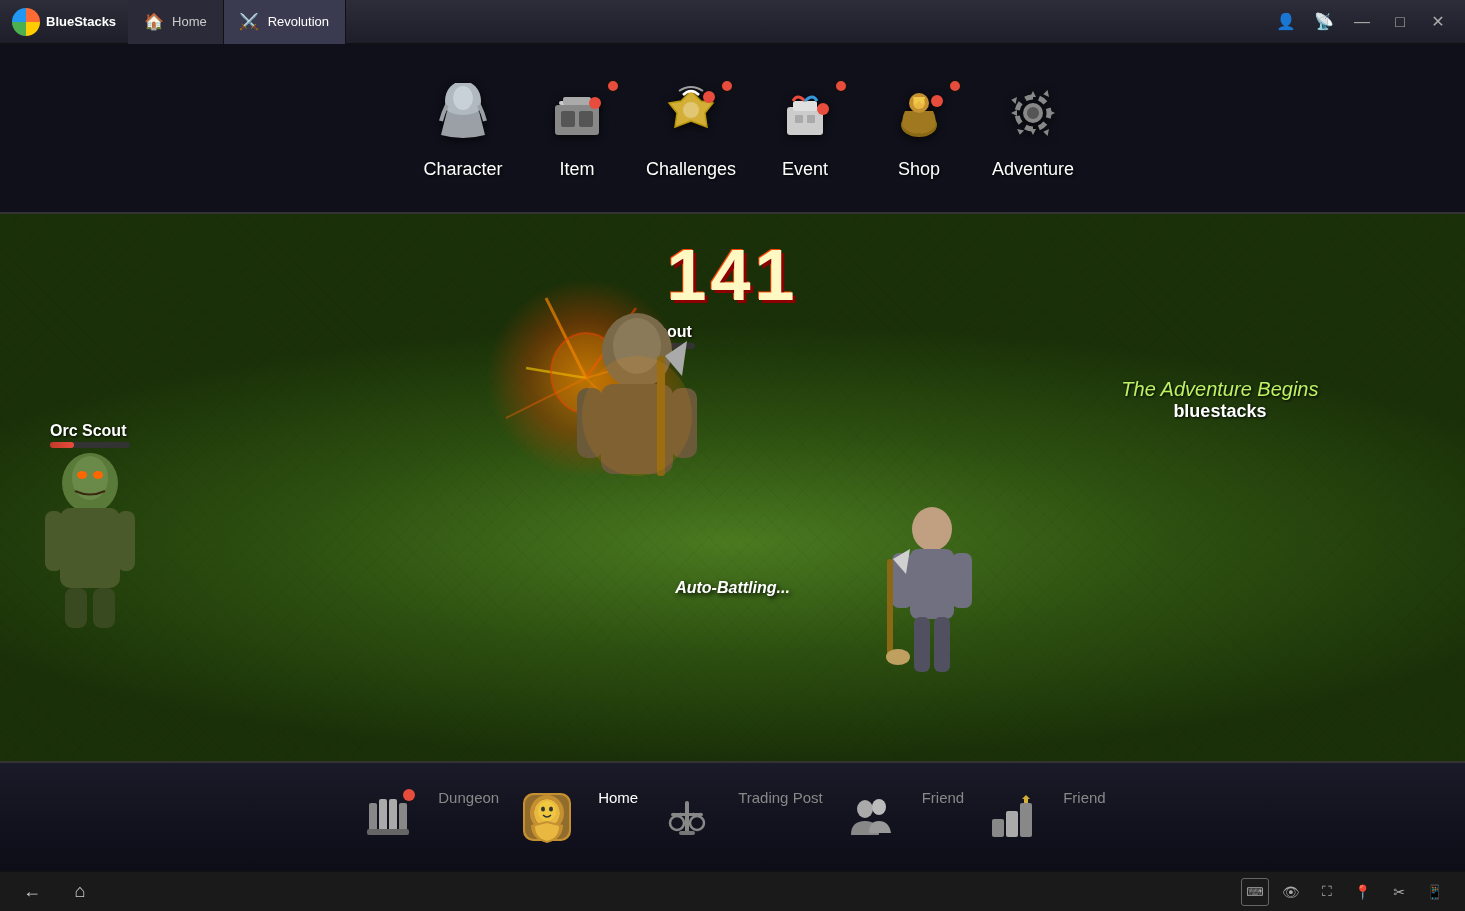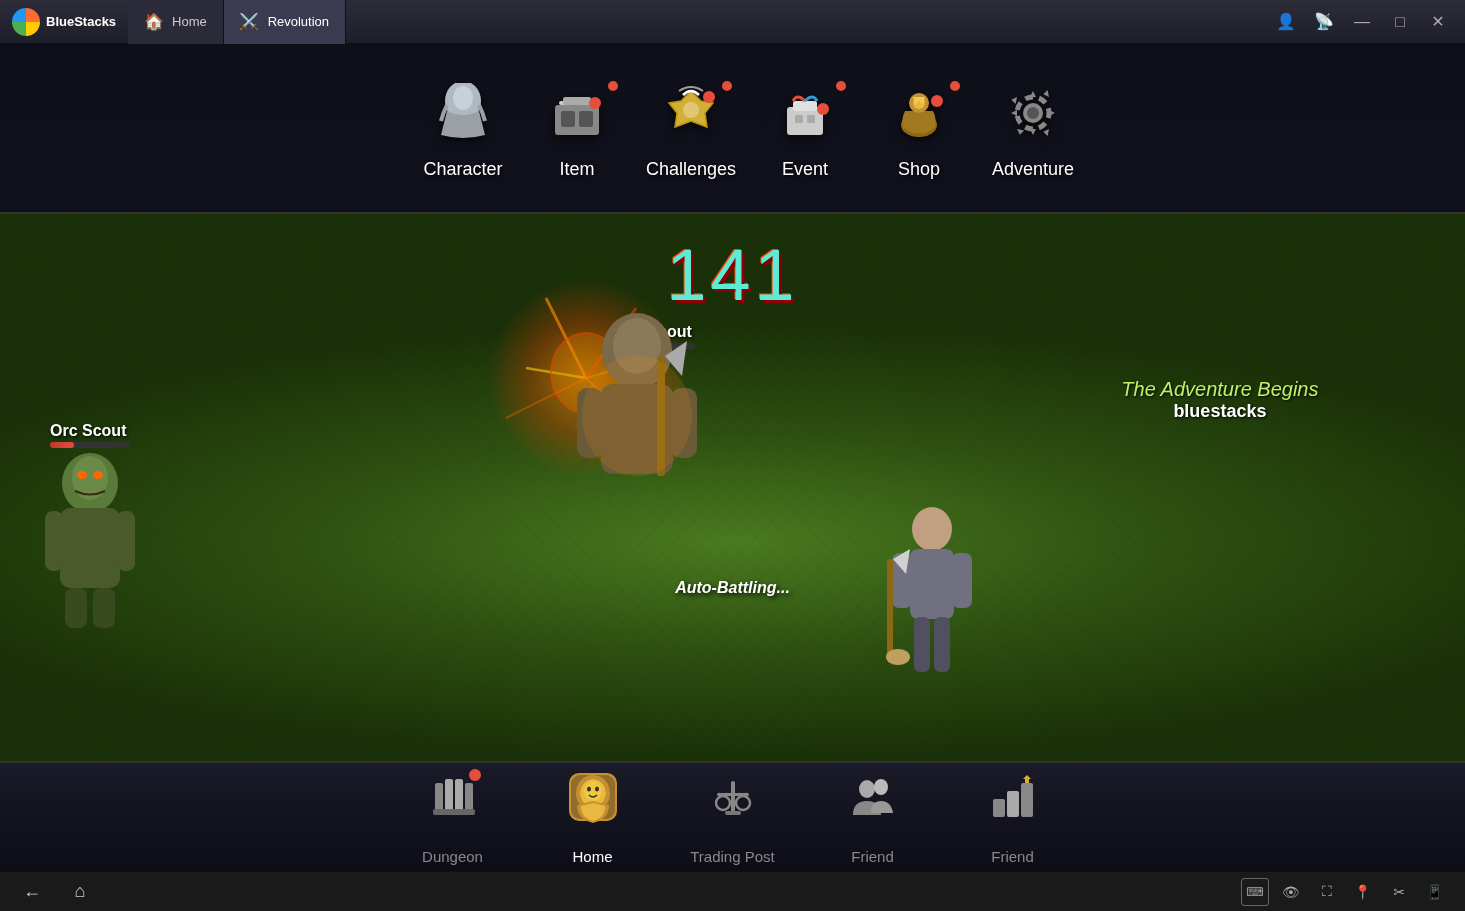--- a/index.html
+++ b/index.html
@@ -135,22 +135,22 @@
         repeating-linear-gradient(-45deg, transparent, transparent 10px, rgba(0,0,0,0.03) 10px, rgba(0,0,0,0.03) 11px);
     }
 
     
     .damage-number {
       position: absolute;
       top: 20px;
       left: 50%;
       transform: translateX(-50%);
       font-size: 72px;
-      font-weight: 400;
-      color: #5eead4;
+      font-weight: 700;
+      color: #fef9c3;
       text-shadow: 3px 3px 0 #8b0000, -1px -1px 0 #ff4500;
       font-family: 'Arial Black', Arial, sans-serif;
       letter-spacing: 4px;
     }
 
     
     .enemy-label {
       position: absolute;
       color: #fff;
       font-size: 16px;
@@ -252,22 +252,21 @@
       height: 110px;
       background: linear-gradient(180deg, #1a1a28 0%, #0d0d18 100%);
       display: flex;
       align-items: center;
       justify-content: center;
       gap: 20px;
       border-top: 2px solid #333;
     }
     .bnav-item {
       display: flex;
-      flex-direction: column;
-      align-items: center;
+      flex-direction: row;
       gap: 23px;
       cursor: pointer;
       color: #888;
       min-width: 120px;
       position: relative;
     }
     .bnav-item.active { color: #fff; }
     .bnav-icon-wrap {
       width: 56px; height: 56px;
       display: flex; align-items: center; justify-content: center;

